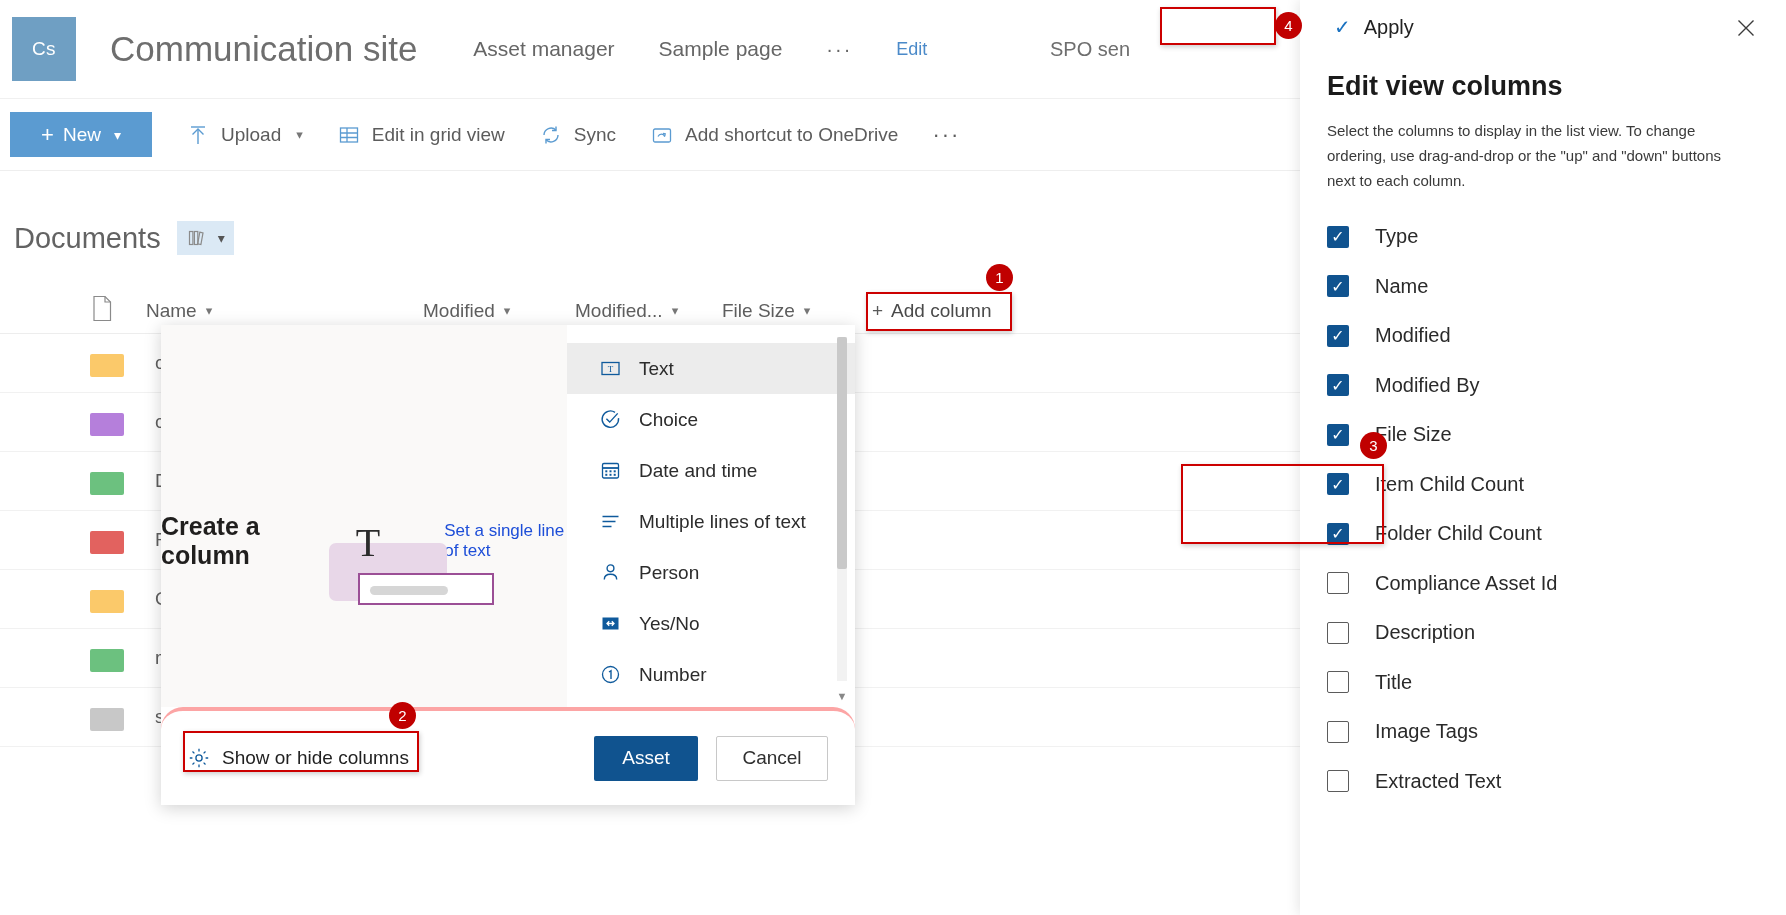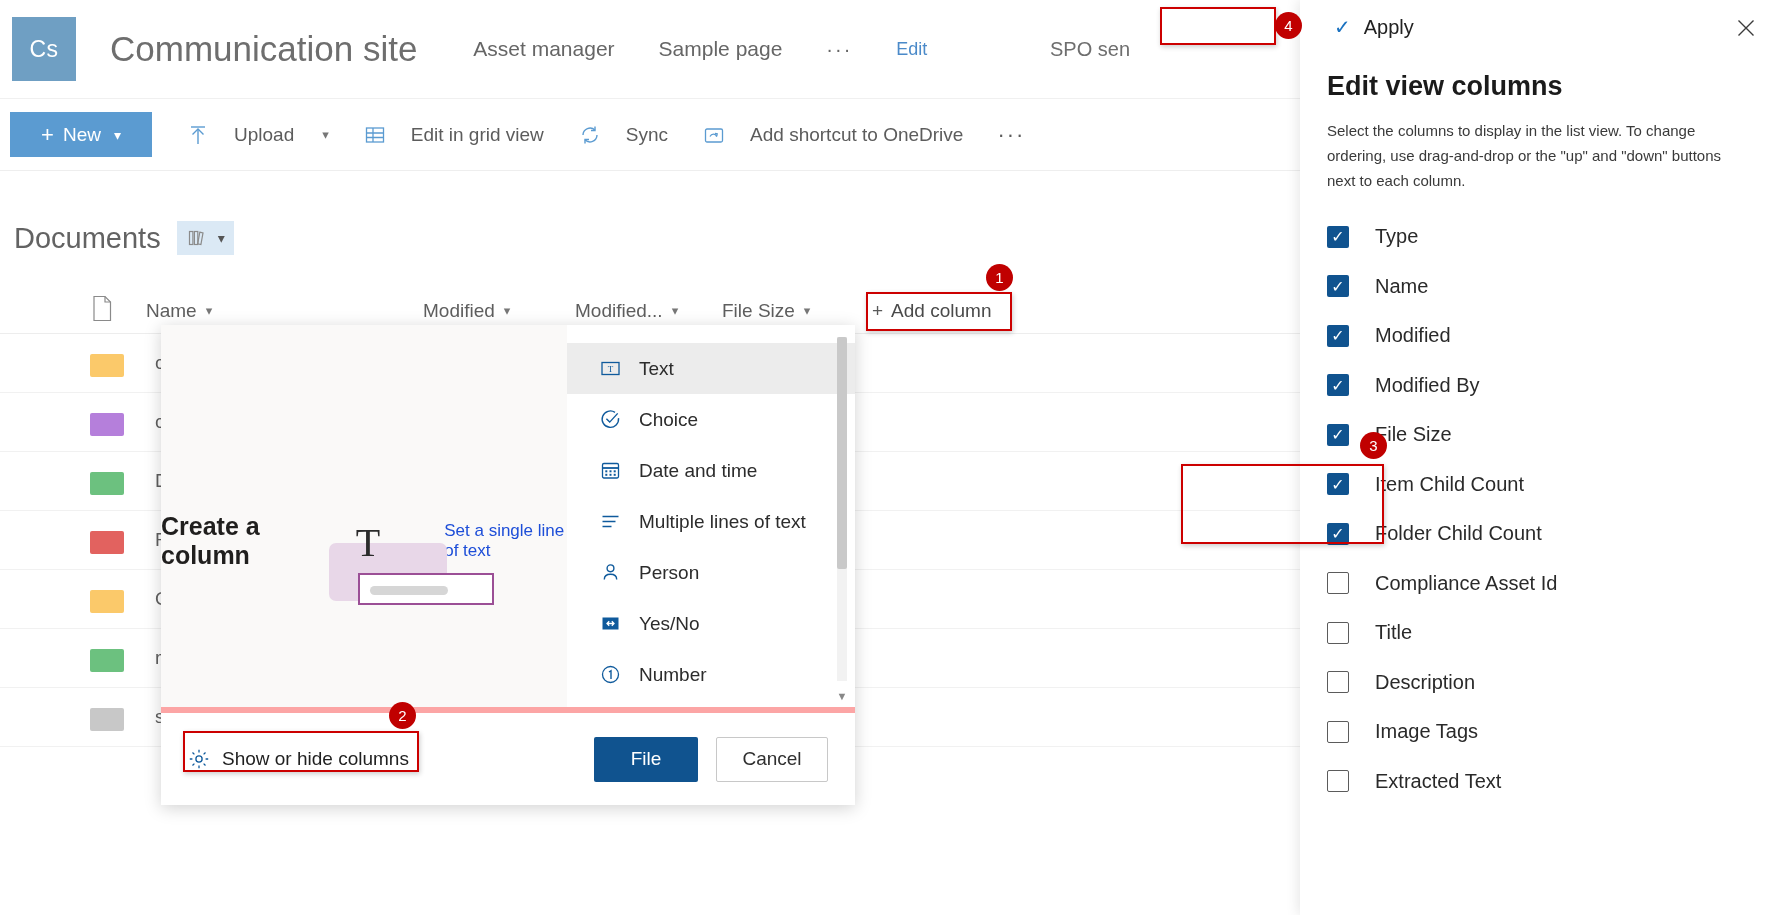--- a/index.html
+++ b/index.html
@@ -14,21 +14,21 @@
   
   .site-header {
     position: absolute; left: 0; top: 0; width: 1300px; height: 99px;
     background: #ffffff; display: flex; align-items: center;
     border-bottom: 1px solid #f0f0f0;
   }
   .site-logo {
     width: 64px; height: 64px; margin-left: 12px;
     background: #6f9fc3; color: #ffffff;
     display: flex; align-items: center; justify-content: center;
-    font-size: 23px; font-weight: 400; letter-spacing: .5px;
+    font-size: 19px; font-weight: 400; letter-spacing: .5px;
   }
   .site-title {
     margin-left: 34px; font-size: 35px; color: #6e6e6e; font-weight: 400;
     white-space: nowrap;
   }
   .site-nav { display: flex; align-items: center; margin-left: 56px; gap: 44px; }
   .nav-link { font-size: 21px; color: #666666; white-space: nowrap; cursor: pointer; }
   .nav-ellipsis { font-size: 20px; color: #666; letter-spacing: 2px; cursor: pointer; }
   .nav-edit { font-size: 18px; color: #4b8ac9; cursor: pointer; }
   .spo-sen {
@@ -44,21 +44,21 @@
   }
   .btn-new {
     margin-left: 10px; height: 45px; min-width: 142px;
     background: #5b9bd1; color: #ffffff; border: none;
     display: flex; align-items: center; justify-content: center; gap: 9px;
     font-size: 19px; font-family: inherit; cursor: pointer;
   }
   .btn-new .plus { font-size: 22px; line-height: 1; font-weight: 400; }
   .btn-new .chev { font-size: 14px; margin-left: 4px; }
   .cmd-item {
-    display: flex; align-items: center; gap: 24px; margin-left: 34px;
+    display: flex; align-items: center; gap: 11px; margin-left: 34px;
     font-size: 19px; color: #5c5c5c; cursor: pointer; white-space: nowrap;
   }
   .cmd-item .ic { display: inline-flex; width: 24px; height: 24px;
     align-items: center; justify-content: center; color: #5b9bd1; }
   .cmd-item .chev { font-size: 13px; color: #777; margin-left: 4px; }
   .cmd-ellipsis { margin-left: 34px; font-size: 22px; color: #5c5c5c;
     letter-spacing: 2px; cursor: pointer; }
 
   
   .doc-title-row {
@@ -155,22 +155,22 @@
   .cc-scrollthumb {
     position: absolute; right: 8px; top: 12px; width: 10px; height: 232px;
     background: #c9c9c9; border-radius: 2px;
   }
   .cc-scrollarrow {
     position: absolute; right: 6px; bottom: 4px; width: 14px; height: 14px;
     color: #888; font-size: 11px; display: flex;
     align-items: center; justify-content: center;
   }
   .cc-footer {
-    height: 98px; border-top: 6px solid #fca5a5; display: flex;
-    align-items: center; padding: 0 27px; background: #ffffff;
+    height: 98px; border-top: 4px solid #fca5a5; display: flex;
+    align-items: center; padding: 0 27px; background: #ffffff; border-radius: 22px;
   }
   .shc {
     display: flex; align-items: center; gap: 12px; font-size: 19px;
     color: #1f1f1f; cursor: pointer; white-space: nowrap;
   }
   .shc .gear { color: #0f5a9c; display: inline-flex; }
   .btn-next {
     margin-left: auto; background: #10538f; color: #ffffff; border: none;
     width: 104px; height: 45px; font-size: 19px; font-family: inherit;
     border-radius: 2px; cursor: pointer;
@@ -492,21 +492,21 @@
     <div class="cc-footer">
       <span class="shc">
         <span class="gear">
           <svg width="22" height="22" viewBox="0 0 22 22" fill="none" stroke="#0f5a9c" stroke-width="1.3">
             <circle cx="11" cy="11" r="3.1"></circle>
             <path d="M11 1.8v2.6M11 17.6v2.6M1.8 11h2.6M17.6 11h2.6M4.5 4.5l1.9 1.9M15.6 15.6l1.9 1.9M17.5 4.5l-1.9 1.9M6.4 15.6l-1.9 1.9"></path>
           </svg>
         </span>
         <span>Show or hide columns</span>
       </span>
-      <button class="btn-next">File</button>
+      <button class="btn-next">Asset</button>
       <button class="btn-cancel">Cancel</button>
     </div>
   </div>
 
   <div class="panel">
     <div class="apply-btn">
       <span class="chk">✓</span>
       <span>Apply</span>
     </div>
     <div class="panel-close">
@@ -545,25 +545,25 @@
       <div class="col-item">
         <span class="cbx on">✓</span>
         <span class="col-label">Folder Child Count</span>
       </div>
       <div class="col-item">
         <span class="cbx off"></span>
         <span class="col-label">Compliance Asset Id</span>
       </div>
       <div class="col-item">
         <span class="cbx off"></span>
+        <span class="col-label">Description</span>
+      </div>
+      <div class="col-item">
+        <span class="cbx off"></span>
         <span class="col-label">Title</span>
-      </div>
-      <div class="col-item">
-        <span class="cbx off"></span>
-        <span class="col-label">Description</span>
       </div>
       <div class="col-item">
         <span class="cbx off"></span>
         <span class="col-label">Image Tags</span>
       </div>
       <div class="col-item">
         <span class="cbx off"></span>
         <span class="col-label">Extracted Text</span>
       </div>
     </div>

